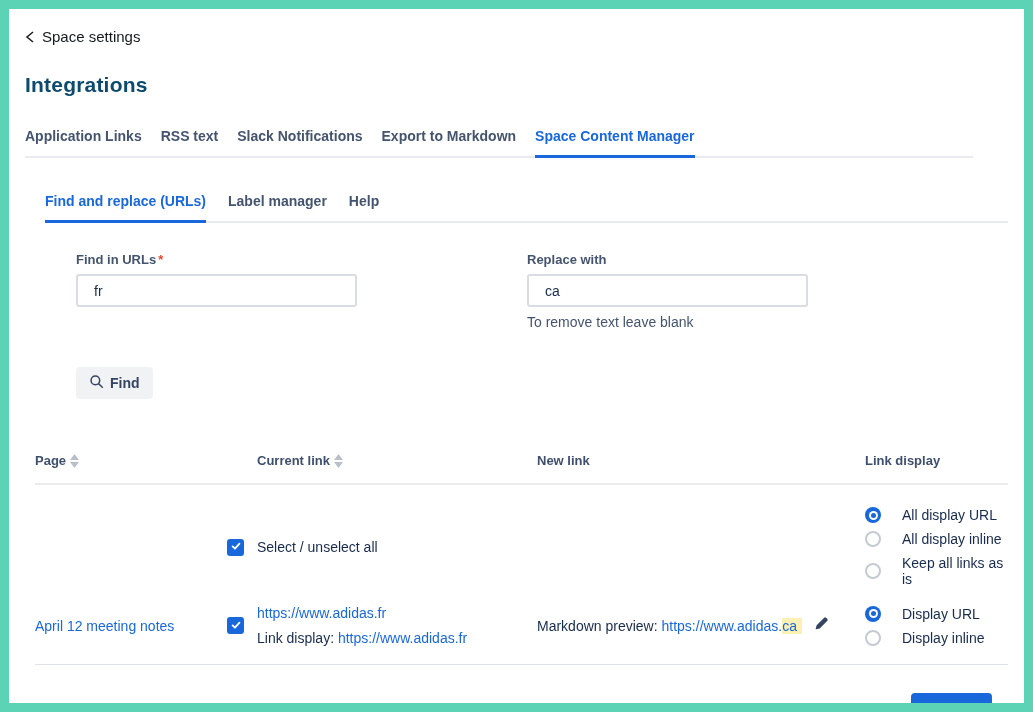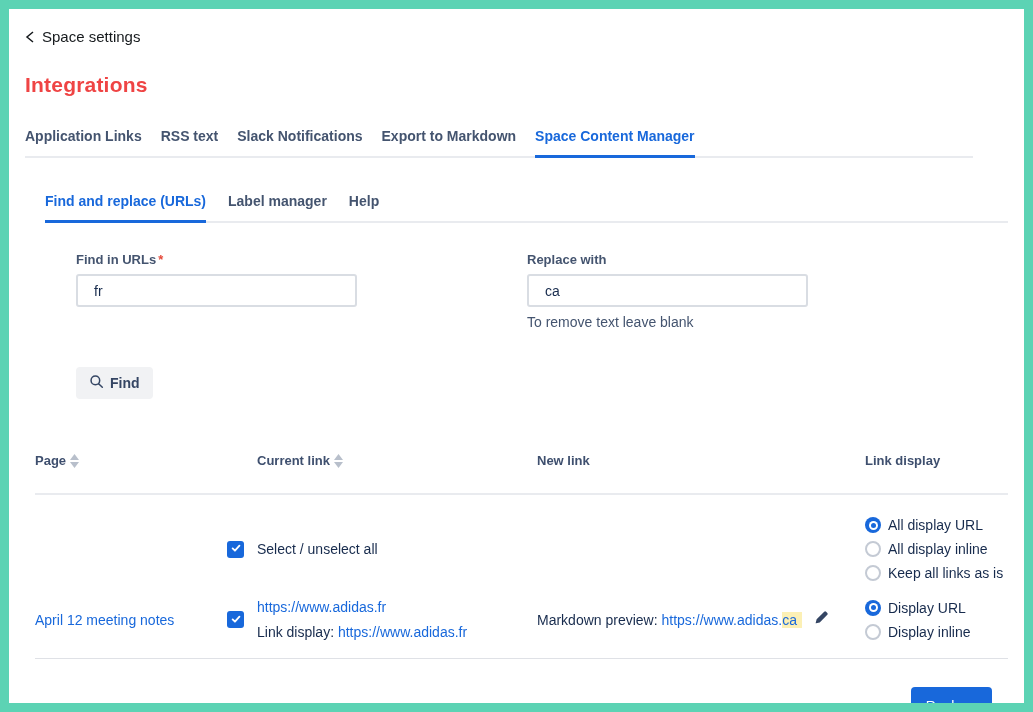--- a/index.html
+++ b/index.html
@@ -11,21 +11,21 @@
     font-size:14px;
   }
   .page {
     position:absolute; left:9px; top:9px; width:1015px; height:694px;
     background:#fff; overflow:hidden;
   }
   
   .back-row { display:flex; align-items:center; gap:7px; margin:19px 0 0 16px; color:#161A1D; font-size:15px; cursor:pointer; width:max-content; }
   .back-row svg { display:block; }
   
-  h1 { font-size:21px; font-weight:700; color:#ef4444; margin:28px 0 0 16px; letter-spacing:.2px; }
+  h1 { font-size:21px; font-weight:700; color:#0c4a6e; margin:28px 0 0 16px; letter-spacing:.2px; }
   
   .tabs { display:flex; gap:19px; margin:31px 51px 0 16px; border-bottom:2px solid #E9EBEF; }
   .tab { font-weight:700; font-size:14px; color:#44546F; padding-bottom:11px; cursor:pointer; white-space:nowrap; }
   .tab.active { color:#1868DB; border-bottom:3px solid #1868DB; margin-bottom:-2px; }
   
   .subtabs { display:flex; gap:22px; margin:35px 16px 0 36px; border-bottom:2px solid #E9EBEF; }
   
   .form-row { display:flex; margin:29px 0 0 67px; }
   .field { width:281px; }
   .field + .field { margin-left:170px; }
@@ -38,39 +38,39 @@
   }
   .hint { margin-top:7px; font-size:14px; color:#44546F; }
   .find-btn {
     display:inline-flex; align-items:center; gap:6px; margin:37px 0 0 67px;
     background:#F1F2F4; border:none; border-radius:4px; height:32px; padding:0 13px;
     font-family:"Liberation Sans", sans-serif; font-size:14px; font-weight:700; color:#344563; cursor:pointer;
   }
   
   .table { margin:54px 16px 0 26px; }
   .tgrid { display:grid; grid-template-columns:192px 30px 280px 328px 1fr; }
-  .thead { padding-bottom:25px; border-bottom:2px solid #E9EBEF; }
+  .thead { padding-bottom:15px; border-bottom:2px solid #E9EBEF; }
   .th { font-size:13px; font-weight:700; color:#3E4F6E; display:flex; align-items:center; gap:4px; }
   .sort { display:flex; flex-direction:column; gap:2px; cursor:pointer; }
   .row-select-all { padding-top:22px; align-items:center; }
   .row-item { margin-top:18px; align-items:center; padding-bottom:18px; border-bottom:1px solid #DFE1E6; }
   .link { color:#1868DB; cursor:pointer; text-decoration:none; }
   .cell-lines { display:flex; flex-direction:column; gap:9px; }
   .newlink-cell { position:relative; padding-right:40px; }
   .hl { background:#FCF0B5; }
   .hl-trail { padding-right:5px; }
   .edit-icon { position:absolute; right:36px; bottom:0; cursor:pointer; }
   
   .checkbox {
     width:17px; height:17px; border-radius:3px; background:#1868DB;
     display:flex; align-items:center; justify-content:center; cursor:pointer;
   }
   
   .radio-stack { display:flex; flex-direction:column; gap:8px; }
-  .radio-opt { display:flex; align-items:center; gap:7px; cursor:pointer; }
+  .radio-opt { display:flex; align-items:center; gap:21px; cursor:pointer; }
   .radio { width:16px; height:16px; border-radius:50%; border:2px solid #C4CAD4; background:#fff; flex:none; }
   .radio.sel { border:none; background:#1868DB; display:flex; align-items:center; justify-content:center; }
   .radio.sel .dot { width:9px; height:9px; border-radius:50%; background:#fff; display:flex; align-items:center; justify-content:center; }
   .radio.sel .dot .core { width:5px; height:5px; border-radius:50%; background:#1868DB; }
   .radio-label { color:#172B4D; font-size:14px; }
   
   .footer { display:flex; justify-content:flex-end; margin:28px 16px 0 0; }
   .replace-btn {
     background:#1868DB; color:#fff; border:none; border-radius:4px;
     height:37px; padding:4px 15px; font-family:"Liberation Sans", sans-serif;

